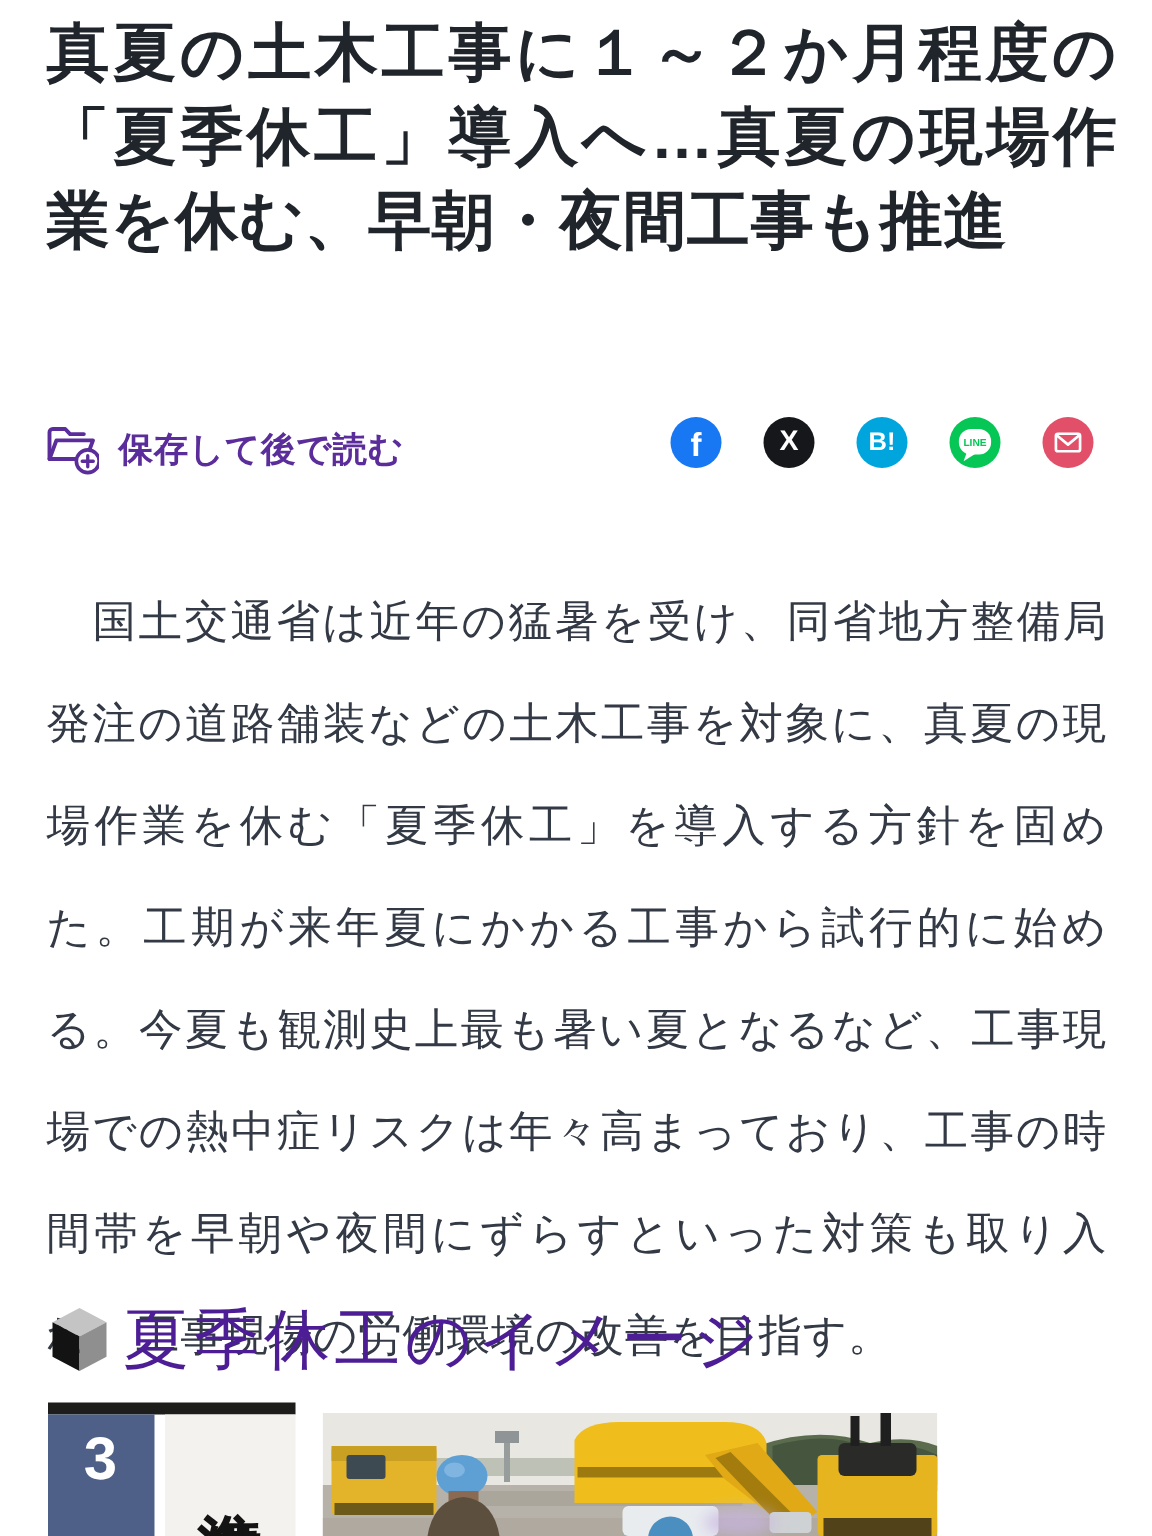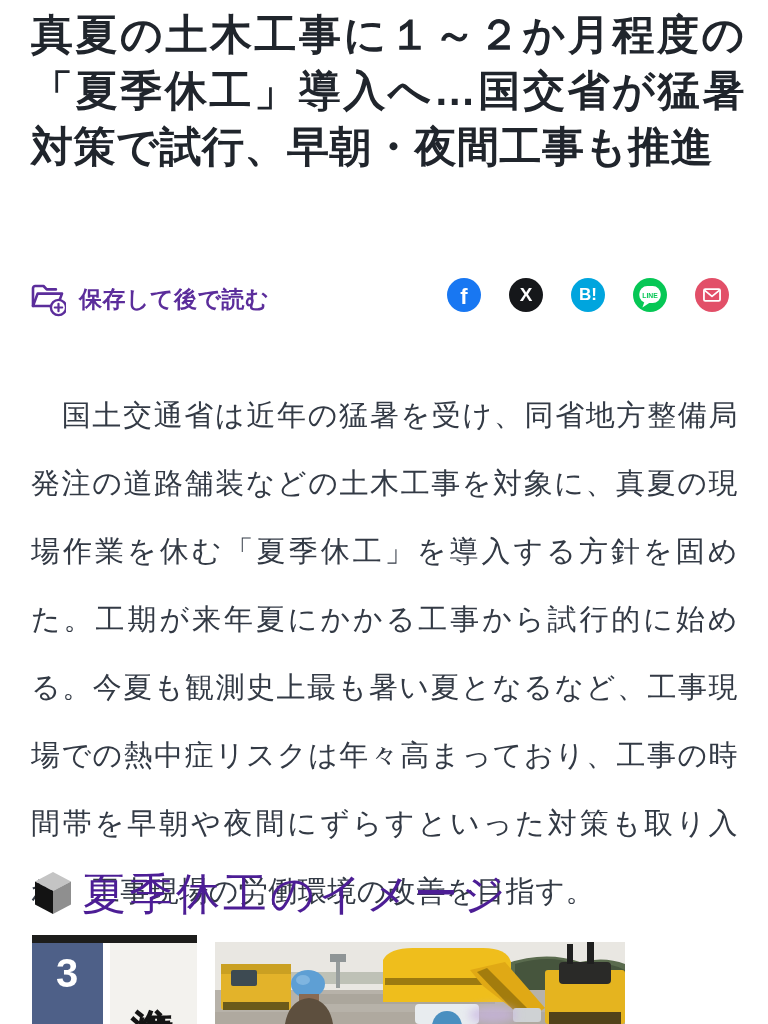--- a/index.html
+++ b/index.html
@@ -89,21 +89,21 @@
   .purple-smudge {
     position:absolute; left:469px; top:73px; width:48px; height:18px;
     background:#c9b5e2; border-radius:50%; filter:blur(5px); opacity:0.75;
   }
 </style>
 </head>
 <body>
 
 <div class="page">
 
-  <h1 class="headline">真夏の土木工事に１～２か月程度の「夏季休工」導入へ…国交省が猛暑対策で試行、早朝・夜間工事も推進</h1>
+  <h1 class="headline">真夏の土木工事に１～２か月程度の「夏季休工」導入へ…真夏の現場作業を休む、早朝・夜間工事も推進</h1>
 
 
   <button class="save-btn">
     <span style="display:flex">
       <svg width="36" height="38" viewBox="0 0 36 38" fill="none">
         <path d="M3 26 V8.2 a2.2 2.2 0 0 1 2.2 -2.2 h8.3 l3.2 3.4 h9.2" stroke="#5b2d9b" stroke-width="2.6" stroke-linecap="round" stroke-linejoin="round"></path>
         <path d="M3 26 l4.6 -12.4 h24.4 l-4.6 12.4 z" stroke="#5b2d9b" stroke-width="2.6" fill="#ffffff" stroke-linejoin="round"></path>
         <circle cx="28.5" cy="27.5" r="7.6" fill="#ffffff" stroke="#5b2d9b" stroke-width="2.4"></circle>
         <path d="M28.5 23.8 v7.4 M24.8 27.5 h7.4" stroke="#5b2d9b" stroke-width="2.2" stroke-linecap="round"></path>
       </svg>

